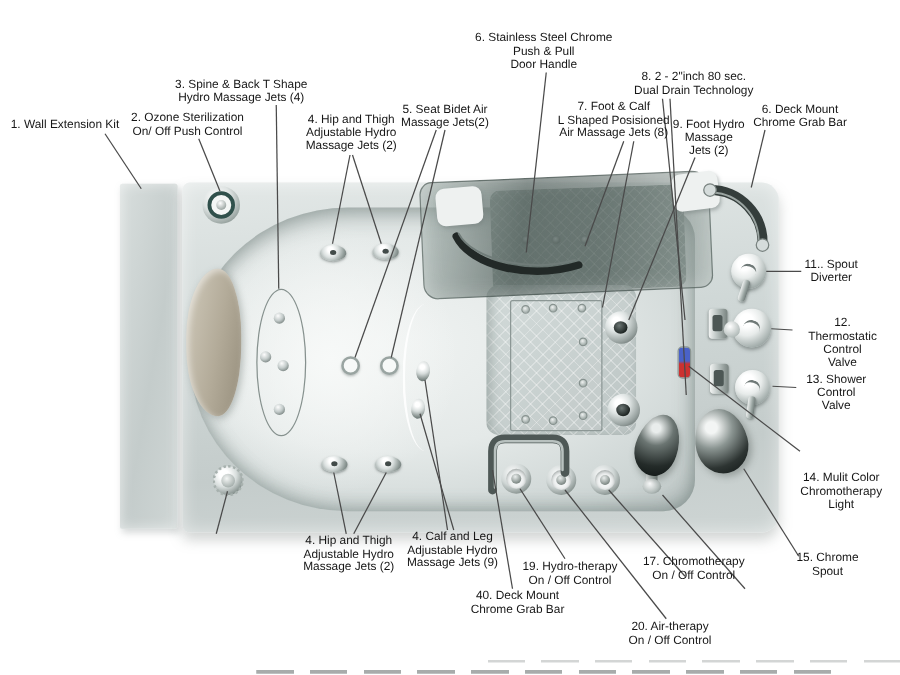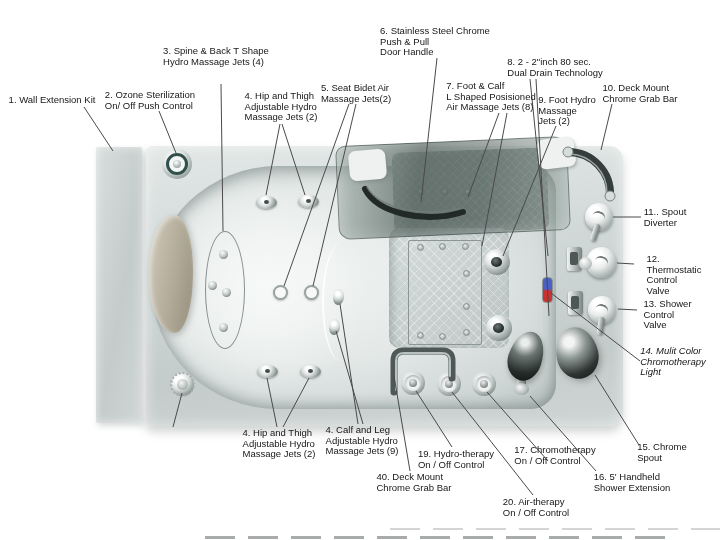--- a/index.html
+++ b/index.html
@@ -128,21 +128,21 @@
     box-shadow:2px 3px 6px rgba(90,100,96,.45);}
 
   .dash-strip{height:3px;opacity:.7;
     background:repeating-linear-gradient(90deg,#828887 0 30px,transparent 30px 43px);}
   .dash-strip.s1{left:390px;top:528px;width:330px;height:2px;opacity:.35;}
   .dash-strip.s2{left:205px;top:536px;width:460px;}
 
   
   .overlay{position:absolute;left:0;top:0;width:720px;height:540px;pointer-events:none;z-index:50;}
   #callout-layer{position:absolute;inset:0;z-index:60;pointer-events:none;}
-  .callout{position:absolute;transform:translateX(-50%);white-space:pre-line;
+  .callout{position:absolute;transform:translateX(-50%);text-align:center;white-space:pre-line;
     font-size:9.5px;line-height:10.6px;color:#161616;letter-spacing:0;}
 </style>
 </head>
 <body>
 
 <div class="stage">
 
   <div class="part wall-panel"></div>
   <div class="part deck"></div>
   <div class="part bowl"></div>
@@ -257,53 +257,51 @@
         <line x1="283" y1="427" x2="309" y2="378" stroke="#4a4a4a" stroke-width="1"></line>
         <line x1="358" y1="424" x2="340" y2="304" stroke="#4a4a4a" stroke-width="1"></line>
         <line x1="363" y1="424" x2="336" y2="331" stroke="#4a4a4a" stroke-width="1"></line>
       </g>
   </svg>
 
   <div id="callout-layer">
       <div class="callout" style="left: 52px; top: 95px; color: rgb(22, 22, 22);">1. Wall Extension Kit</div>
       <div class="callout" style="left: 150px; top: 90px; color: rgb(22, 22, 22);">2. Ozone Sterilization
 On/ Off Push Control</div>
-      <div class="callout" style="left: 193px; top: 46px; color: rgb(22, 22, 22); margin-left: 23px;">3. Spine &amp; Back T Shape
+      <div class="callout" style="left: 193px; top: 63px; color: rgb(22, 22, 22);">3. Spine &amp; Back T Shape
 Hydro Massage Jets (4)</div>
       <div class="callout" style="left: 281px; top: 91px; color: rgb(22, 22, 22);">4. Hip and Thigh
 Adjustable Hydro
 Massage Jets (2)</div>
       <div class="callout" style="left: 356px; top: 83px; color: rgb(22, 22, 22);">5. Seat Bidet Air
 Massage Jets(2)</div>
       <div class="callout" style="left: 435px; top: 26px; color: rgb(22, 22, 22);">6. Stainless Steel Chrome
 Push &amp; Pull
 Door Handle</div>
       <div class="callout" style="left: 491px; top: 81px; color: rgb(22, 22, 22);">7. Foot &amp; Calf
 L Shaped Posisioned
 Air Massage Jets (8)</div>
       <div class="callout" style="left: 555px; top: 57px; color: rgb(22, 22, 22);">8. 2 - 2"inch 80 sec.
 Dual Drain Technology</div>
       <div class="callout" style="left: 567px; top: 95px; color: rgb(22, 22, 22);">9. Foot Hydro
 Massage
 Jets (2)</div>
-      <div class="callout" style="left: 640px; top: 83px; color: rgb(22, 22, 22);">10. Deck Mount
+      <div class="callout" style="left: 640px; top: 83px; color: rgb(22, 22, 22);">6. Deck Mount
 Chrome Grab Bar</div>
       <div class="callout" style="left: 665px; top: 207px; color: rgb(22, 22, 22);">11.. Spout
 Diverter</div>
       <div class="callout" style="left: 674px; top: 254px; color: rgb(22, 22, 22);">12. Thermostatic
 Control Valve</div>
       <div class="callout" style="left: 669px; top: 299px; color: rgb(22, 22, 22);">13. Shower
 Control Valve</div>
-      <div class="callout" style="left: 673px; top: 346px; color: rgb(22, 22, 22); font-style: italic;">14. Mulit Color
+      <div class="callout" style="left: 673px; top: 378px; color: rgb(22, 22, 22);">14. Mulit Color
 Chromotherapy
 Light</div>
       <div class="callout" style="left: 662px; top: 442px; color: rgb(22, 22, 22);">15. Chrome
 Spout</div>
-      <div class="callout" style="left: 632px; top: 472px; color: rgb(22, 22, 22);">16. 5' Handheld
-Shower Extension</div>
       <div class="callout" style="left: 555px; top: 445px; color: rgb(22, 22, 22);">17. Chromotherapy
 On / Off Control</div>
       <div class="callout" style="left: 536px; top: 497px; color: rgb(22, 22, 22);">20. Air-therapy
 On / Off Control</div>
       <div class="callout" style="left: 456px; top: 449px; color: rgb(22, 22, 22);">19. Hydro-therapy
 On / Off Control</div>
       <div class="callout" style="left: 414px; top: 472px; color: rgb(22, 22, 22);">40. Deck Mount
 Chrome Grab Bar</div>
       <div class="callout" style="left: 279px; top: 428px; color: rgb(22, 22, 22);">4. Hip and Thigh
 Adjustable Hydro

